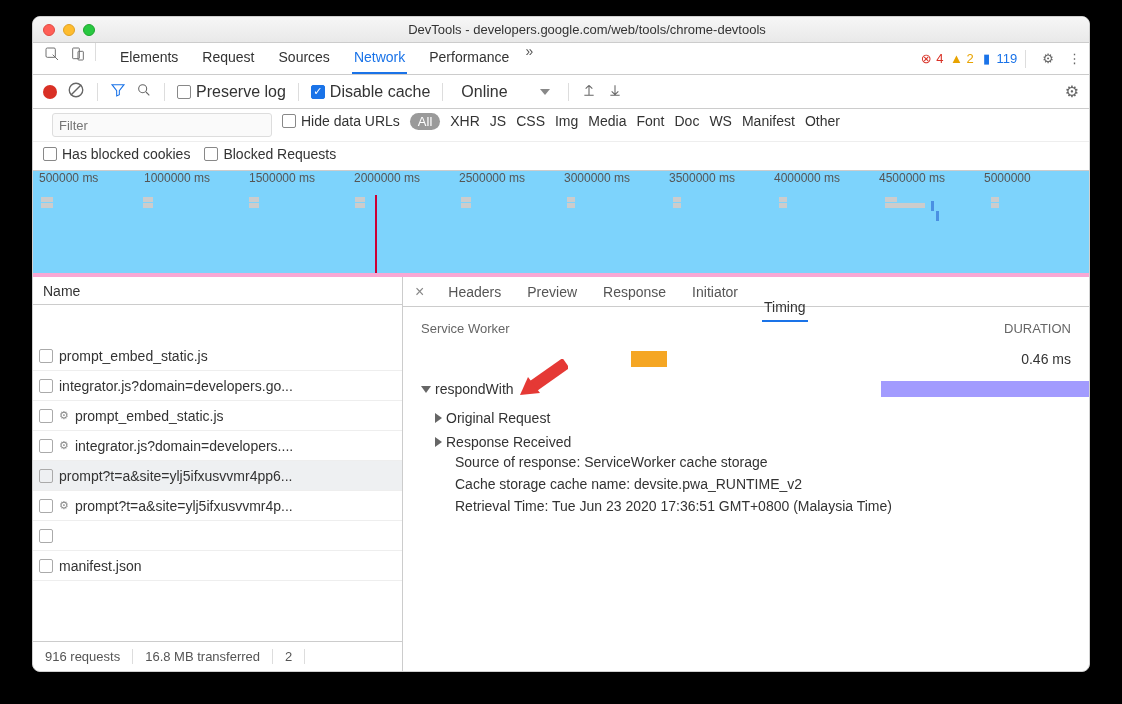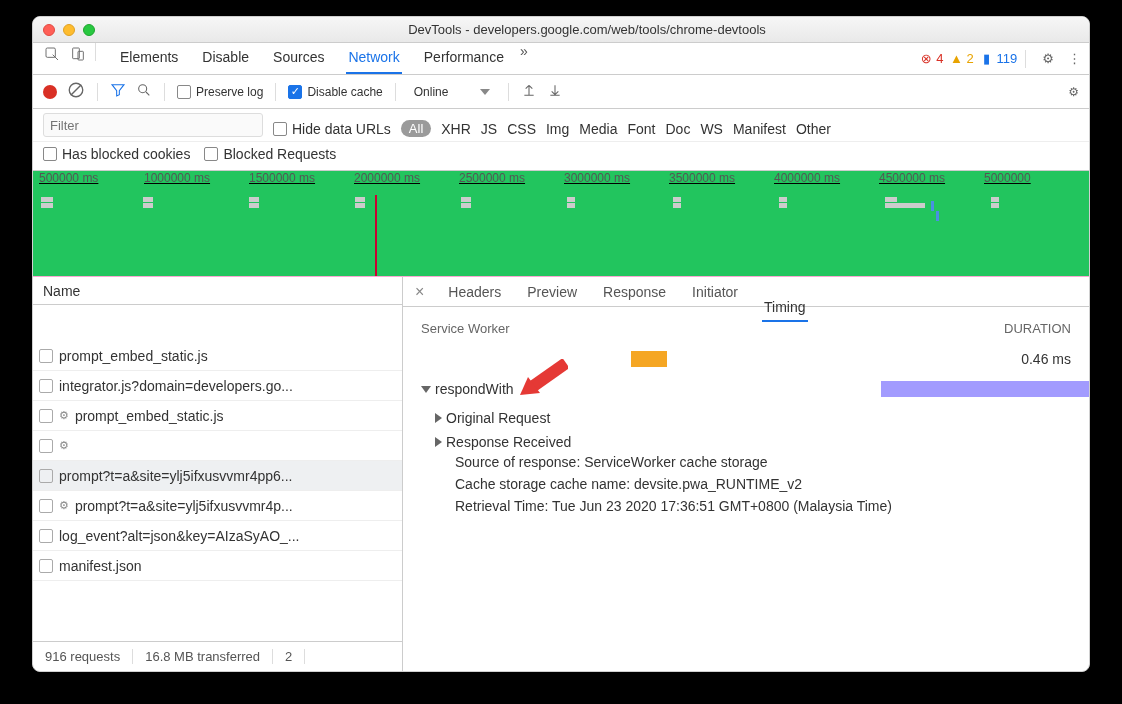--- a/index.html
+++ b/index.html
@@ -19,38 +19,38 @@
   .main-tab { padding: 6px 2px; cursor:pointer; }
   .main-tab.active { font-weight:500; color:#1a73e8; border-bottom:2px solid #1a73e8; }
   .overflow { margin-left:14px; color:#555; font-size:14px;}
   .right-icons { margin-left:auto; display:flex; align-items:center; gap:6px; font-size:13px;}
   .err { color:#d93025; display:flex; align-items:center; gap:3px;}
   .warn { color:#e8a300; display:flex; align-items:center; gap:3px;}
   .info-c { color:#1a73e8; display:flex; align-items:center; gap:3px;}
   .iconbox{width:14px;height:14px;display:inline-flex;align-items:center;justify-content:center;}
   .gear{margin-left:8px;color:#666;}
   .kebab{margin-left:8px;color:#666;}
-  .toolbar { height:34px; display:flex; align-items:center; padding:0 10px; gap:10px; border-bottom:1px solid #ccc; font-size:12px; color:#333;}
+  .toolbar { height:34px; display:flex; align-items:center; padding:0 10px; gap:10px; border-bottom:1px solid #ccc; font-size:16px; color:#333;}
   .rec { width:14px; height:14px; border-radius:50%; background:#d93025;}
   .nosign svg{width:18px;height:18px;stroke:#666;fill:none;stroke-width:1.8;}
   .sep { width:1px; height:18px; background:#ddd; margin:0 2px;}
   .funnel svg{width:16px;height:16px;stroke:#1a73e8;fill:none;stroke-width:1.6;}
   .mag svg{width:16px;height:16px;stroke:#666;fill:none;stroke-width:1.6;}
   .chk { display:flex; align-items:center; gap:5px;}
   .checkbox { width:14px; height:14px; border:1px solid #888; border-radius:2px; display:inline-flex; align-items:center; justify-content:center;}
   .checkbox.checked { background:#1a73e8; border-color:#1a73e8; }
   .checkbox.checked::after{content:"✓"; color:#fff; font-size:11px; line-height:1;}
   .select { display:flex; align-items:center; gap:6px; padding:2px 6px;}
   .caret-down { width:0;height:0;border-left:5px solid transparent;border-right:5px solid transparent;border-top:6px solid #888;}
   .updown svg{width:16px;height:16px;stroke:#666;fill:none;stroke-width:1.6;}
-  .filterbar { display:flex; align-items:flex-end; padding:4px 10px; gap:10px; border-bottom:1px solid #eee; font-size:14px; color:#333; flex-wrap:wrap;}
+  .filterbar { display:flex; align-items:flex-start; padding:4px 19px; gap:10px; border-bottom:1px solid #eee; font-size:14px; color:#333; flex-wrap:wrap;}
   .filter-input { width:220px; height:24px; border:1px solid #ddd; border-radius:3px; padding:0 6px; font-size:13px; color:#888; background:#fafafa;}
   .pill { background:#9a9a9a; color:#fff; border-radius:10px; padding:1px 8px; font-size:13px;}
   .filterbar2 { display:flex; align-items:center; padding:4px 10px 8px; gap:14px; border-bottom:1px solid #ccc; font-size:14px; color:#333;}
-  .timeline { height:106px; border-bottom:1px solid #f9a8d4; position:relative; overflow:hidden; background:#22c55e;text-decoration:underline;}
+  .timeline { height:106px; border-bottom:4px solid #f9a8d4; position:relative; overflow:hidden; background:#7dd3fc;}
   .timeline-labels { display:flex; height:22px; font-size:12px; color:#555; }
   .timeline-labels span{ flex:0 0 auto; width:105px; text-align:left; padding-left:6px;}
   .timeline-bars { position:absolute; top:26px; left:0; right:0; height:12px;}
   .tlbar { position:absolute; top:0; height:5px; background:#ccc;}
   .tlbar2 { position:absolute; top:6px; height:5px; background:#ccc;}
   .timeline-marker { position:absolute; top:24px; bottom:0; width:2px; background:#c03;}
   .bluemark{position:absolute;top:30px;width:3px;height:10px;background:#4a90e2;}
   .bottom { flex:1; display:flex; min-height:0;}
   .reqlist { width:370px; display:flex; flex-direction:column; border-right:1px solid #ccc; min-height:0;gap:36px;}
   .list-header { height:28px; display:flex; align-items:center; padding:0 10px; font-size:14px; color:#333; border-bottom:1px solid #ccc;}
@@ -105,21 +105,21 @@
       </div>
     <div class="tab-icon">
         <svg viewBox="0 0 24 24">
           <rect x="4" y="3" width="10" height="16" rx="1"></rect>
           <rect x="12" y="8" width="8" height="13" rx="1"></rect>
         </svg>
       </div>
     <div class="sep"></div>
     <div class="main-tabs">
       <div class="main-tab">Elements</div>
-      <div class="main-tab">Disable</div>
+      <div class="main-tab">Request</div>
       <div class="main-tab">Sources</div>
       <div class="main-tab active">Network</div>
       <div class="main-tab">Performance</div>
     </div>
     <div class="overflow">»</div>
     <div class="right-icons">
       <div class="err">
           <span class="iconbox">⊗</span>
           <span>4</span>
         </div>
@@ -261,33 +261,33 @@
             <span class="name">integrator.js?domain=developers.go...</span>
           </div>
           <div class="row">
             <span class="file-icon"></span>
             <span class="gear-mini">⚙</span>
             <span class="name">prompt_embed_static.js</span>
           </div>
           <div class="row">
             <span class="file-icon"></span>
             <span class="gear-mini">⚙</span>
+            <span class="name">integrator.js?domain=developers....</span>
           </div>
           <div class="row sel">
             <span class="file-icon"></span>
             <span class="name">prompt?t=a&amp;site=ylj5ifxusvvmr4pp6...</span>
           </div>
           <div class="row">
             <span class="file-icon"></span>
             <span class="gear-mini">⚙</span>
             <span class="name">prompt?t=a&amp;site=ylj5ifxusvvmr4p...</span>
           </div>
           <div class="row">
             <span class="file-icon"></span>
-            <span class="name">log_event?alt=json&amp;key=AIzaSyAO_...</span>
           </div>
           <div class="row">
             <span class="file-icon"></span>
             <span class="name">manifest.json</span>
           </div>
         </div>
       <div class="list-footer">
         <span>916 requests</span>
         <span>16.8 MB transferred</span>
         <span>2</span>

